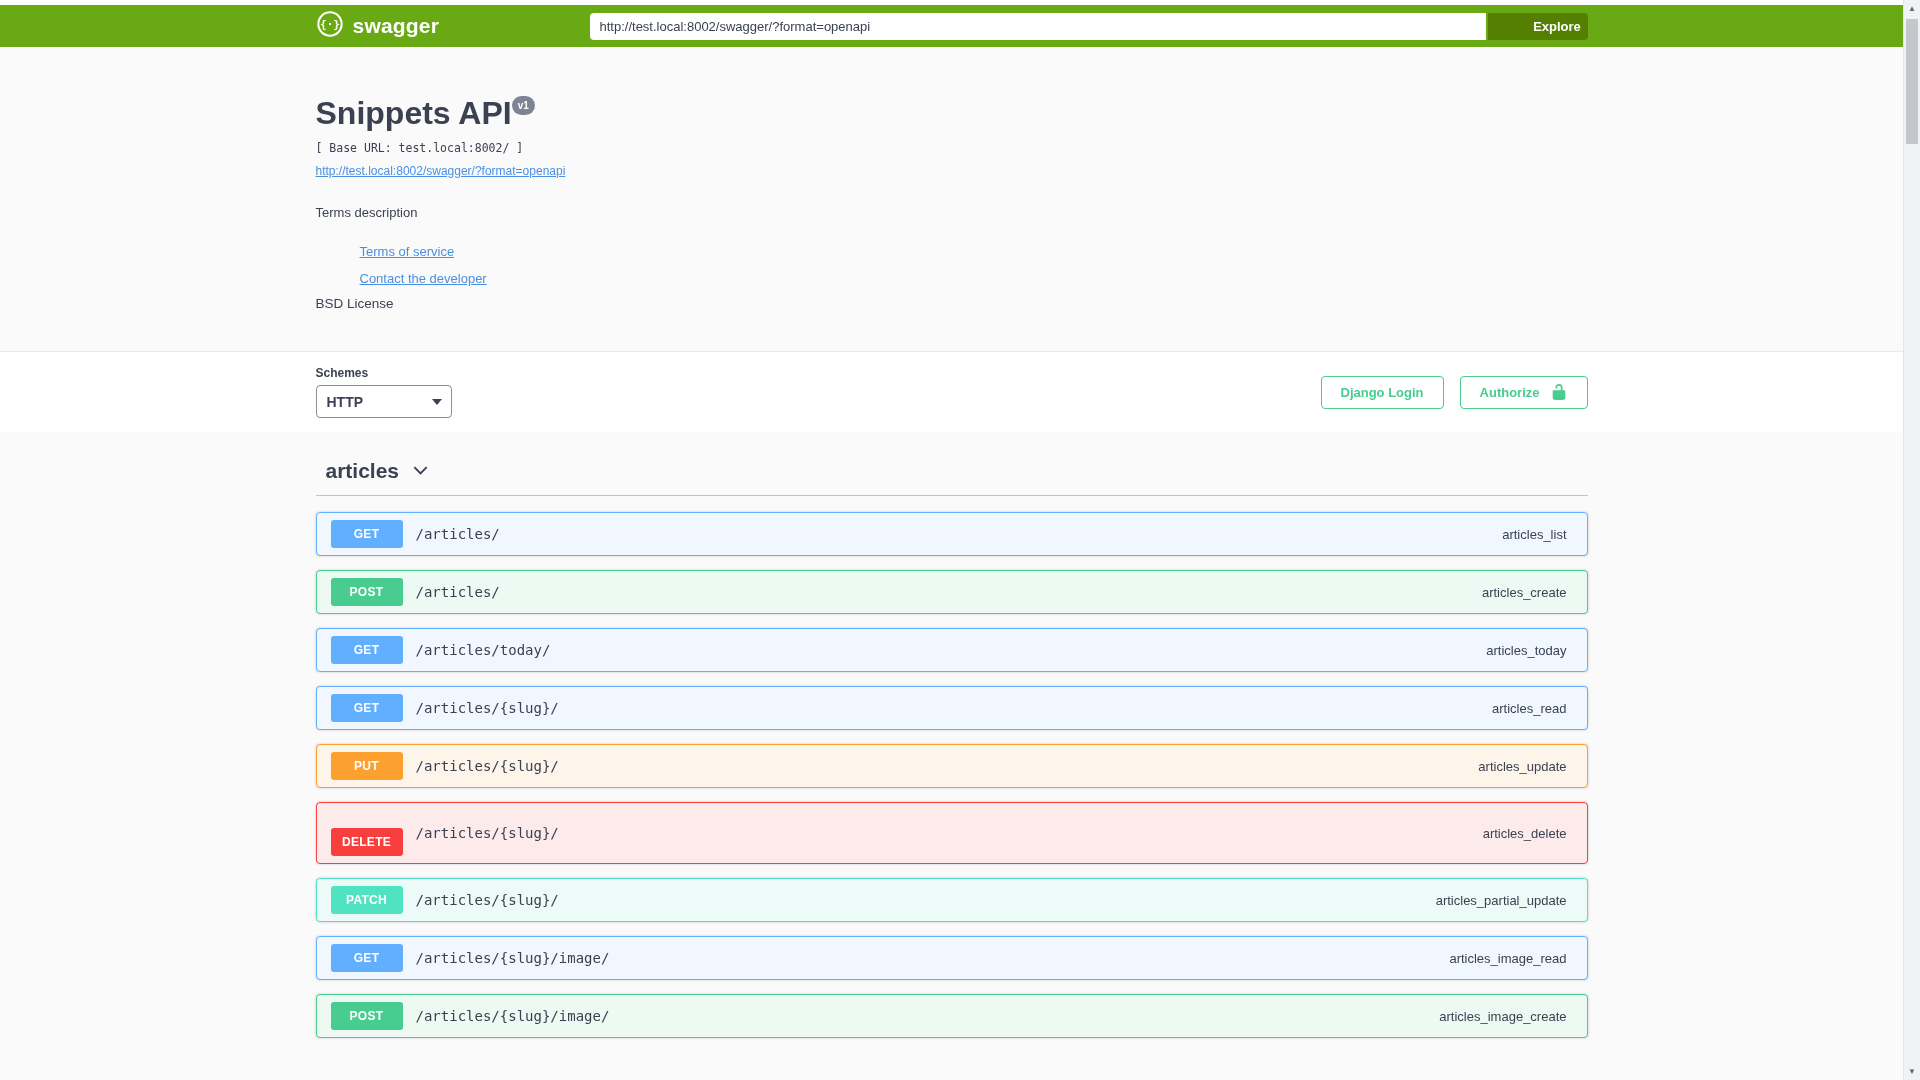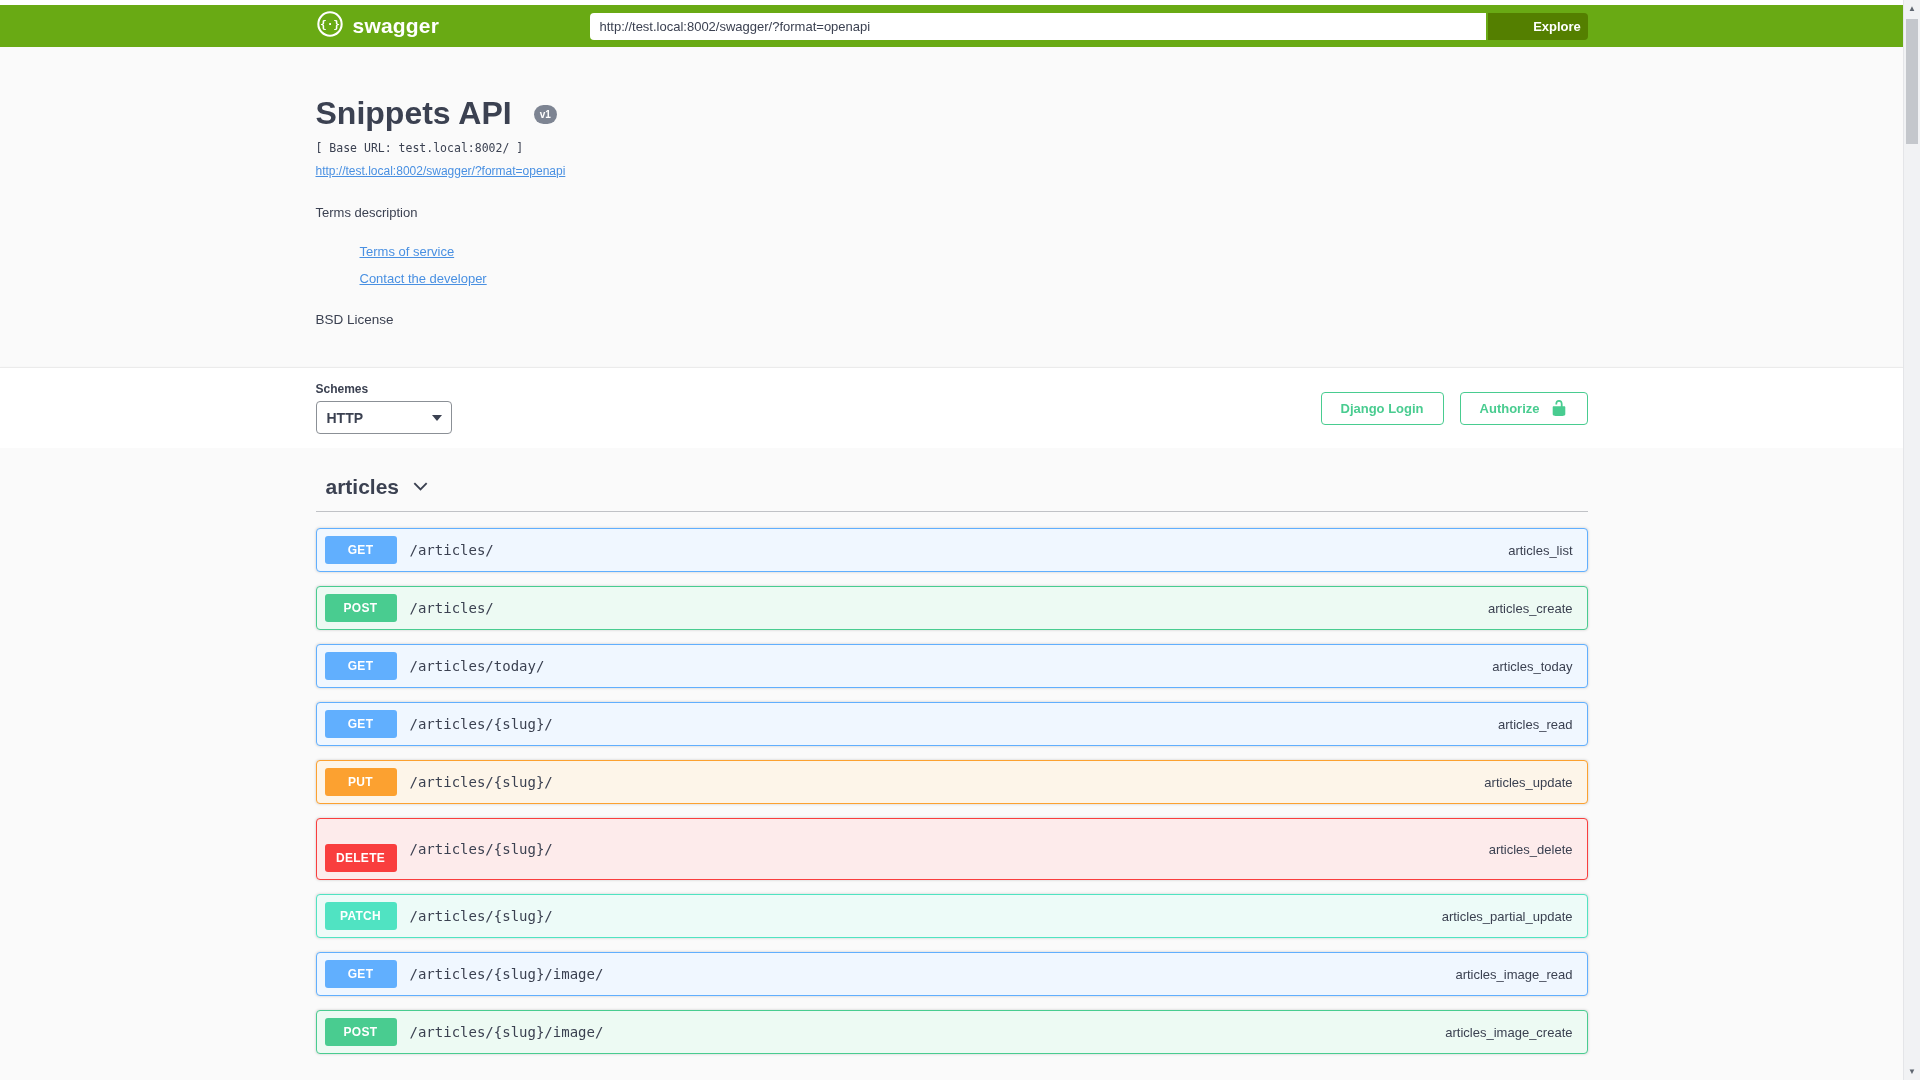--- a/index.html
+++ b/index.html
@@ -28,32 +28,32 @@
   }
   .explore-button {
     width: 100px; height: 27px; border: none; cursor: pointer;
     border-radius: 0 4px 4px 0; margin-left: 2px;
     background: var(--explore-bg, #547f00); color: #fff;
     font-weight: 700; font-size: 13px; font-family: "Liberation Sans", sans-serif; padding-left: 39px;
   }
 
   
   .info-section { background: #fafafa; padding: 48px 0 40px; }
-  .api-title { display: flex; align-items: center; gap: 22px; font-size: 32px; font-weight: 700; color: var(--text, #3b4151); }
+  .api-title { display: flex; align-items: flex-start; gap: 0; font-size: 32px; font-weight: 700; color: var(--text, #3b4151); }
   .version-badge {
     background: #7d8492; color: #fff; font-size: 10px; font-weight: 700;
     padding: 4px 6px; border-radius: 50px; margin-top: 1px;
   }
   .base-url { font-family: "DejaVu Sans Mono", monospace; font-size: 11.5px; margin-top: 9px; color: var(--text, #3b4151); }
   .spec-link { display: inline-block; margin-top: 9px; font-size: 12px; color: var(--link, #4990e2); text-decoration: underline; cursor: pointer; }
   .description { margin-top: 26px; font-size: 13px; color: var(--text, #3b4151); }
   .info-links { margin-top: 22px; }
   .info-link { display: inline-block; font-size: 13px; color: var(--link, #4990e2); text-decoration: underline; cursor: pointer; }
   .info-link-row { margin-bottom: 9px; margin-left: 44px; }
-  .license-text { margin-top: 25px; font-size: 13.5px; color: var(--text, #3b4151); }
+  .license-text { margin-top: 9px; font-size: 13.5px; color: var(--text, #3b4151); }
 
   
   .scheme-section {
     background: #fff; border-top: 1px solid #ebebeb;
     box-shadow: 0 1px 2px rgba(0,0,0,.15);
     padding: 14px 0;
   }
   .scheme-wrapper { display: flex; justify-content: space-between; align-items: center; }
   .schemes-label { display: block; font-size: 12px; font-weight: 700; margin-bottom: 5px; color: var(--text, #3b4151); }
   .select-wrap { position: relative; width: 136px; }
@@ -84,21 +84,21 @@
   .tag-header {
     display: flex; align-items: center;
     padding: 10px 20px 10px 10px; cursor: pointer;
     border-bottom: 1px solid rgba(59,65,81,.3);
   }
   .tag-title { font-size: 21px; font-weight: 700; color: var(--text, #3b4151); line-height: 29px; }
   .tag-arrow { margin-left: 12px; display: flex; cursor: pointer; }
   .op-list { padding: 16px 0 14px; }
   .opblock {
     display: flex; align-items: center;
-    padding: 7px 8px; margin-bottom: 14px; cursor: pointer;
+    padding: 7px 14px; margin-bottom: 14px; cursor: pointer;
     border: 1px solid #ccc; border-radius: 4px;
     box-shadow: 0 0 3px rgba(0,0,0,.19);
     background: #fff;
   }
   .method-badge {
     width: 72px; text-align: center; padding: 7px 0;
     border-radius: 3px; color: #fff; font-weight: 700; font-size: 12px;
     letter-spacing: 0.3px;
   }
   .op-path { margin-left: 13px; font-family: "DejaVu Sans Mono", monospace; font-size: 14px; color: var(--text, #3b4151); }

